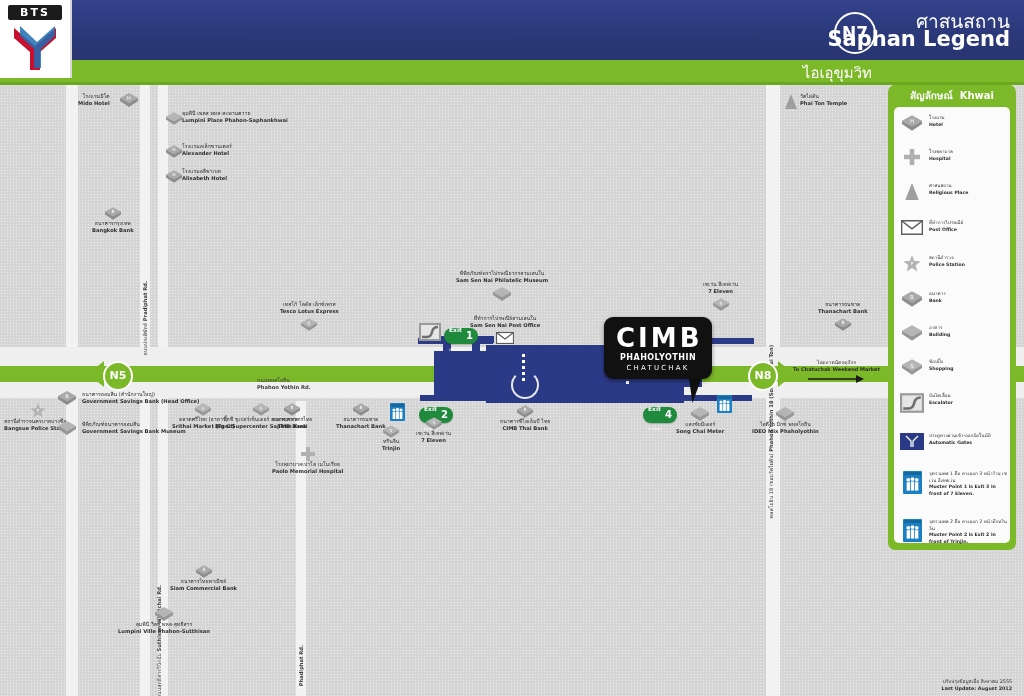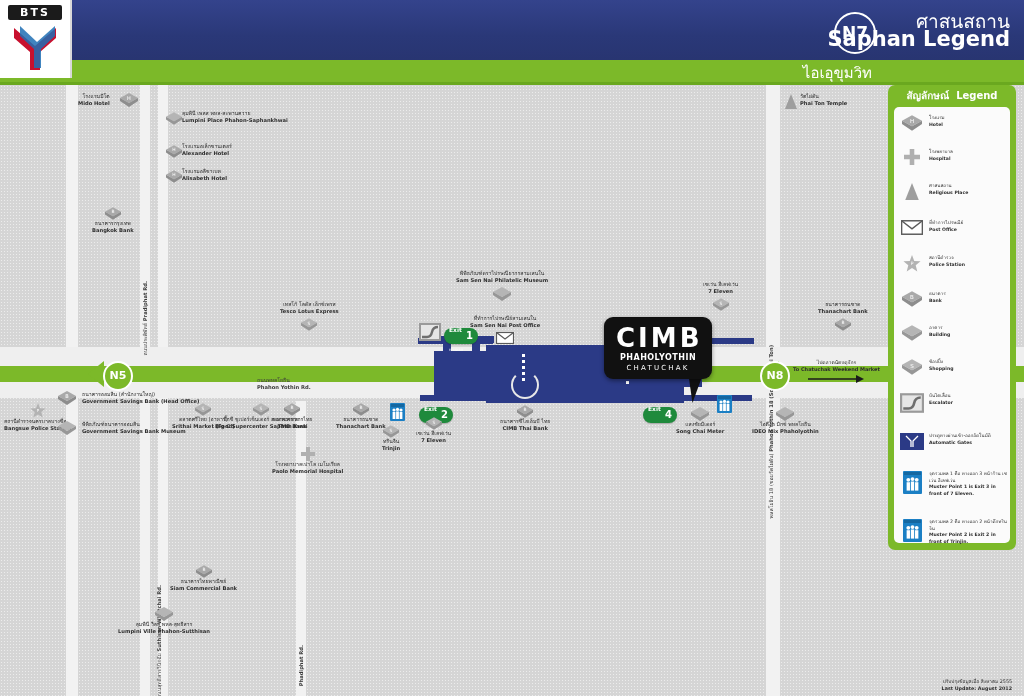--- a/index.html
+++ b/index.html
@@ -157,21 +157,21 @@
       <span>พหลโยธิน 18 (ซอยวัดไผ่ตัน)</span> <b>Phahon Yothin 18 (Soi Wat Phai Ton)</b>
     </div>
     <div class="road-label vert-label" style="left:298px;top:560px;transform:rotate(-90deg) translate(-100%,0);">
       <b>Phadiphat Rd.</b>
     </div>
 
     <div class="rail"></div>
     <div class="arrow-l" style="left:88px;top:276px;"></div>
     <div class="nbadge" style="left:103px;top:276px;">N5</div>
     <div class="arrow-r" style="left:778px;top:276px;"></div>
-    <div class="nbadge" style="left:748px;top:276px;margin-left:12px;">N8</div>
+    <div class="nbadge" style="left:748px;top:276px;">N8</div>
 
     <div class="road-label" style="left:257px;top:292px;">
       <div>ถนนพหลโยธิน</div><b>Phahon Yothin Rd.</b>
     </div>
 
     <div class="to-mkt" style="left:793px;top:274px;">
       <div>ไปตลาดนัดจตุจักร</div>
       <div class="en">To Chatuchak Weekend Market</div>
       <svg width="60" height="12" viewBox="0 0 60 12">
         <line x1="2" y1="6" x2="50" y2="6" stroke="#1b1b1b" stroke-width="1.6"></line>
@@ -482,21 +482,21 @@
     </div>
 
     <div class="update">
       <div>ปรับปรุงข้อมูลเมื่อ สิงหาคม 2555</div>
       <div class="en">Last Update: August 2012</div>
     </div>
   </div>
 
   <div class="legend">
     <div class="legend-hd">
-      <span>สัญลักษณ์</span> &nbsp;<span>Legend</span>
+      <span>สัญลักษณ์</span> &nbsp;<span>Khwai</span>
     </div>
     <div class="legend-body">
 
       <div class="lg-row" style="top:8px;">
         <span class="lg-ico">
           <svg width="20" height="16" viewBox="0 0 18 14">
               <path d="M9 0 L18 5 L9 10 L0 5 Z" fill="#a9a9a9"></path>
               <path d="M0 5 L9 10 L18 5 L18 8 L9 14 L0 8 Z" fill="#8d8d8d"></path>
               <text x="9" y="7" font-size="5" fill="#fff" text-anchor="middle" font-family="DejaVu Sans">H</text>
             </svg>

